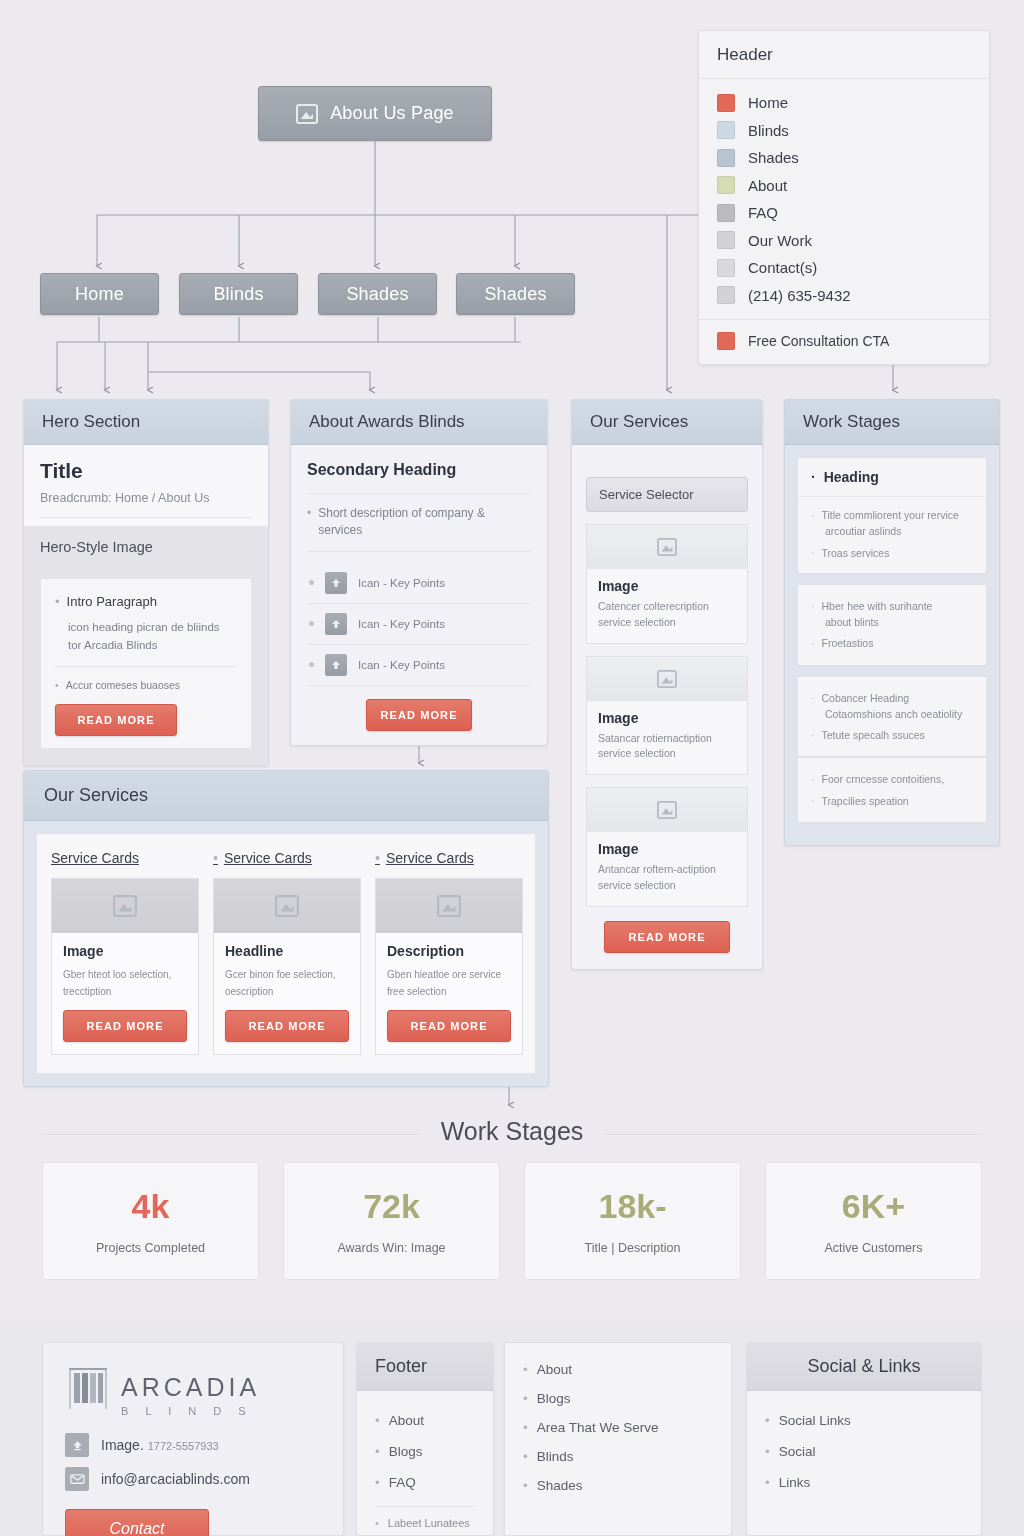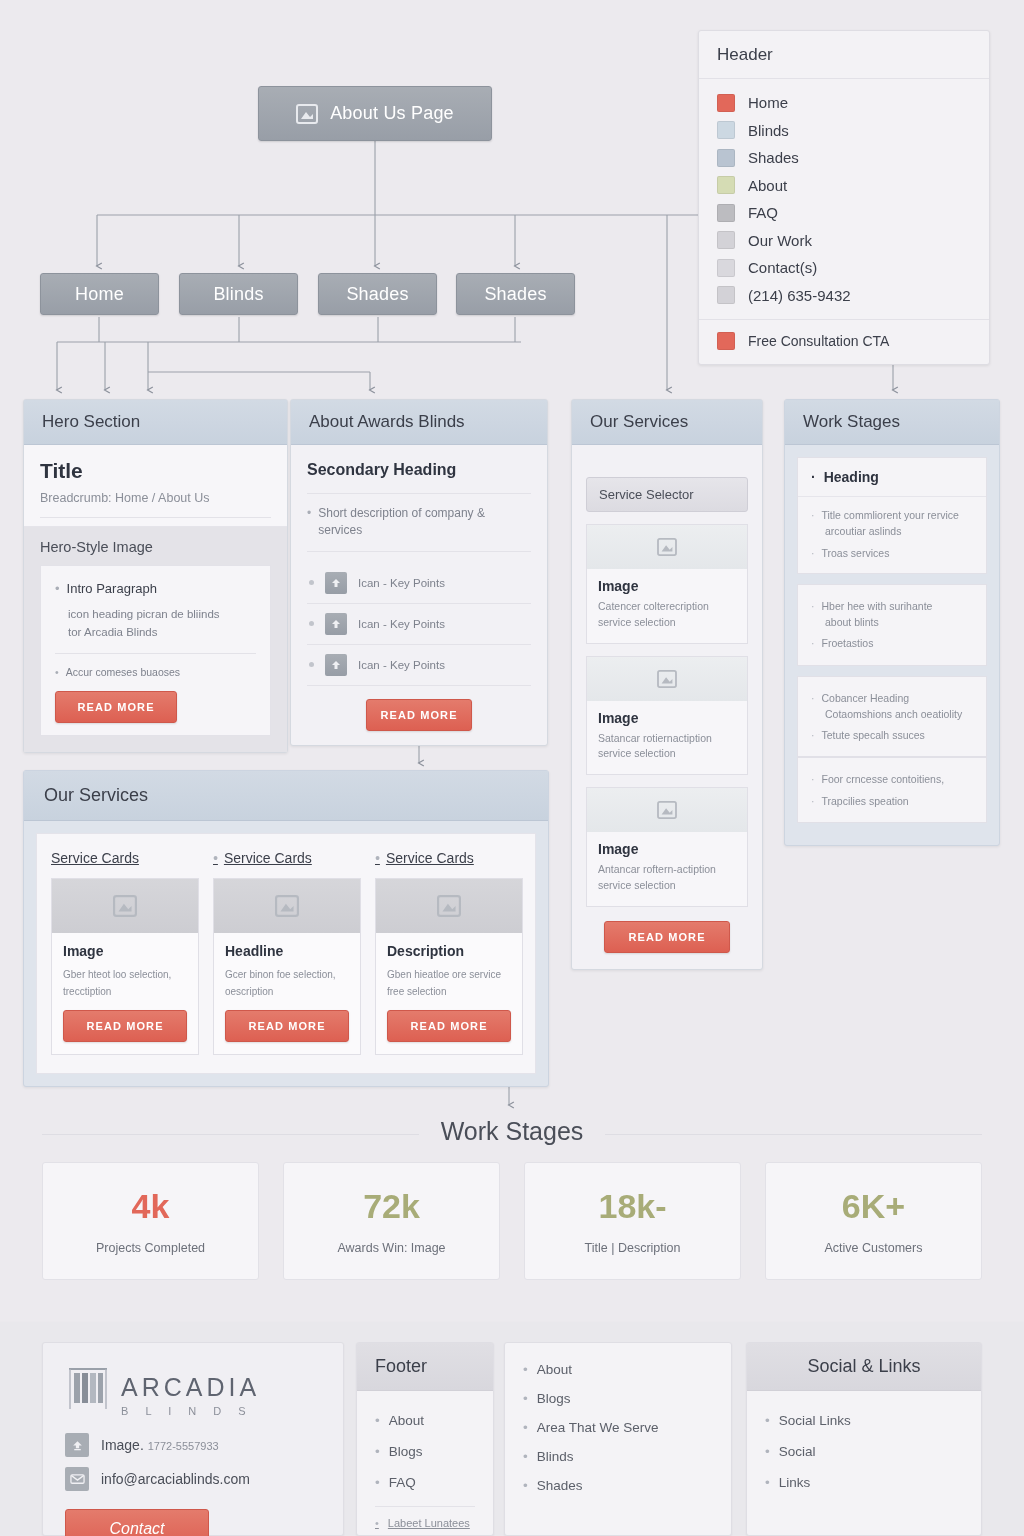--- a/index.html
+++ b/index.html
@@ -61,21 +61,21 @@
              font-size: 11px; font-weight: bold; letter-spacing: 1.1px;
              padding: 9px 0; text-align:center; box-shadow: 0 1px 2px rgba(0,0,0,.12); }
 
   .ph-img { background: linear-gradient(180deg,#d6d6da 0%,#cdcdd2 100%);
             display:flex; align-items:center; justify-content:center; }
 
   .bullet { display:flex; gap:7px; font-size:12px; line-height:1.45; color:#7e828d; }
   .bullet::before { content:"•"; color:#a9adb6; }
 
   
-  #hero { left:23px; top:399px; width:265px; }
+  #hero { left:23px; top:399px; width:246px; }
   #hero .white-strip { background:#f7f6f9; padding: 14px 16px 8px; border-bottom:1px solid #e5e4ea;}
   #hero .gray-strip { background:#e4e3e8; padding: 12px 16px 16px; }
   #hero .inner-card { background:#f6f5f8; border:1px solid #e3e2e8; padding: 14px 14px 12px; }
 
   
   #about { left:290px; top:399px; width:258px; }
   .kp-row { display:flex; align-items:center; gap:11px; padding: 9px 2px; }
   .kp-dot { width:5px;height:5px;border-radius:50%;background:#c2c5cc; flex:none;}
   .kp-ico { width:22px;height:22px;border-radius:2px;
             background: linear-gradient(180deg,#a8adb4,#979da6); display:flex;
@@ -258,21 +258,21 @@
   </div>
 
   <div class="panel" id="hero">
     <div class="panel-head">Hero Section</div>
     <div class="white-strip">
       <div class="sub-head" style="font-size:21px">Title</div>
       <div class="muted" style="font-size:12.5px; margin-top:8px;">Breadcrumb: Home / About Us</div>
       <div class="rule" style="margin:12px 0 0"></div>
     </div>
     <div class="gray-strip">
-      <div style="font-size:14.5px;color:#4a4e58;margin-bottom:10px;">Hero-Style Image</div>
+      <div style="font-size:14.5px;color:#4a4e58;margin-bottom:23px;">Hero-Style Image</div>
       <div class="inner-card">
         <div class="bullet" style="font-size:13px;color:#3b3f4a;">
           <span>Intro Paragraph</span>
         </div>
         <div style="font-size:11.5px;color:#7e828d;margin:6px 0 0 13px;line-height:1.6;">
           <div>icon heading picran de bliinds</div>
           <div>tor Arcadia Blinds</div>
         </div>
         <div class="rule"></div>
         <div class="bullet" style="font-size:10.5px;">
@@ -551,21 +551,21 @@
     </div>
   </div>
 
   <div class="fpanel" style="left:356px; top:1342px; width:138px; height:194px;">
     <div class="fhead">Footer</div>
     <div class="fbody">
       <div class="fli">About</div>
       <div class="fli">Blogs</div>
       <div class="fli">FAQ</div>
       <div class="rule" style="margin:8px 0"></div>
-      <div class="fli" style="font-size:11px;color:#8b8f99;padding:2px 0;text-decoration:underline;">Labeet Lunatees</div>
+      <div class="fli" style="font-size:11px;color:#8b8f99;padding:2px 0;">Labeet Lunatees</div>
     </div>
   </div>
 
   <div class="fpanel" style="left:504px; top:1342px; width:228px; height:194px;">
     <div class="fbody" style="padding:12px 18px;">
       <div class="fli" style="padding:7px 0">About</div>
       <div class="fli" style="padding:7px 0">Blogs</div>
       <div class="fli" style="padding:7px 0">Area That We Serve</div>
       <div class="fli" style="padding:7px 0">Blinds</div>
       <div class="fli" style="padding:7px 0">Shades</div>

